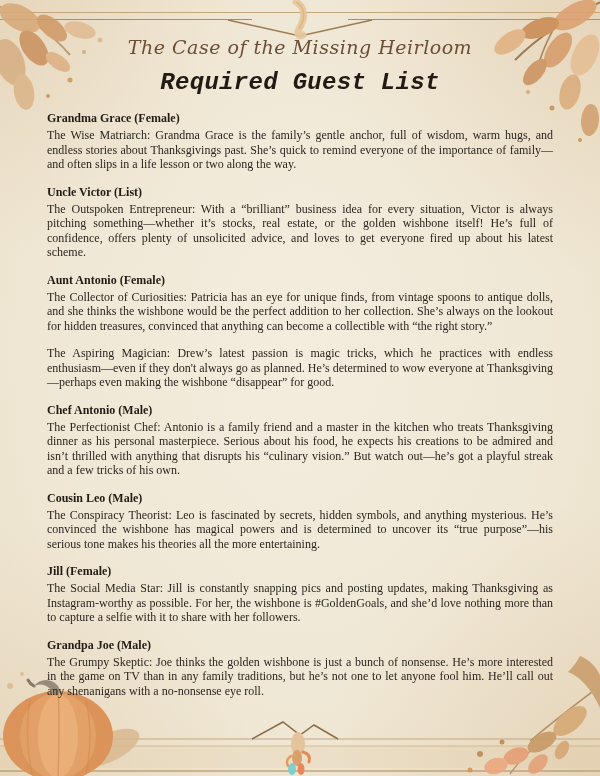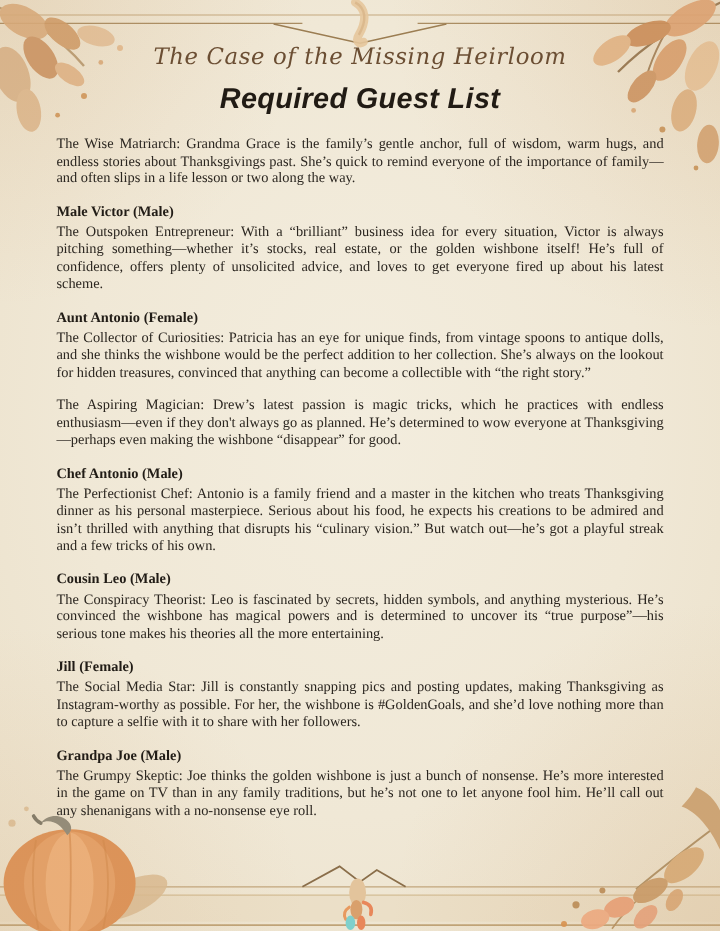--- a/index.html
+++ b/index.html
@@ -36,21 +36,21 @@
     text-align:center;
     font-family:"DejaVu Serif", serif;
     font-style:italic;
     font-size:19px;
     letter-spacing:.5px;
     color:#6b4e33;
     margin:10px 0 0 0;
   }
   .doc-heading {
     text-align:center;
-    font-family:Liberation Sans, sans-serif;
+    font-family:Liberation Mono, monospace;
     font-style:italic;
     font-weight:bold;
     font-size:24px;
     letter-spacing:.3px;
     color:#211b14;
     margin:11px 0 15px 0;
   }
   .guest { margin:0 0 13px 0; }
   .guest-name {
     font-weight:bold;
@@ -166,25 +166,26 @@
       <ellipse cx="292" cy="55" rx="4" ry="6" fill="#7fd0cc"></ellipse>
       <ellipse cx="301" cy="55" rx="3.5" ry="6" fill="#e8875a"></ellipse>
     </g>
   </svg>
 
   <div class="content">
     <div class="doc-title">The Case of the Missing Heirloom</div>
     <div class="doc-heading">Required Guest List</div>
 
     <div class="guest">
+      <div class="guest-name">Grandma Grace (Female)</div>
       <p class="guest-desc">The Wise Matriarch: Grandma Grace is the family’s gentle anchor, full of wisdom, warm hugs, and endless stories about Thanksgivings past. She’s quick to remind everyone of the importance of family—and often slips in a life lesson or two along the way.</p>
     </div>
 
     <div class="guest">
-      <div class="guest-name">Male Victor (Male)</div>
+      <div class="guest-name">Uncle Victor (List)</div>
       <p class="guest-desc">The Outspoken Entrepreneur: With a “brilliant” business idea for every situation, Victor is always pitching something—whether it’s stocks, real estate, or the golden wishbone itself! He’s full of confidence, offers plenty of unsolicited advice, and loves to get everyone fired up about his latest scheme.</p>
     </div>
 
     <div class="guest">
       <div class="guest-name">Aunt Antonio (Female)</div>
       <p class="guest-desc">The Collector of Curiosities: Patricia has an eye for unique finds, from vintage spoons to antique dolls, and she thinks the wishbone would be the perfect addition to her collection. She’s always on the lookout for hidden treasures, convinced that anything can become a collectible with “the right story.”</p>
     </div>
 
     <div class="guest">
       <p class="guest-desc">The Aspiring Magician: Drew’s latest passion is magic tricks, which he practices with endless enthusiasm—even if they don't always go as planned. He’s determined to wow everyone at Thanksgiving—perhaps even making the wishbone “disappear” for good.</p>

